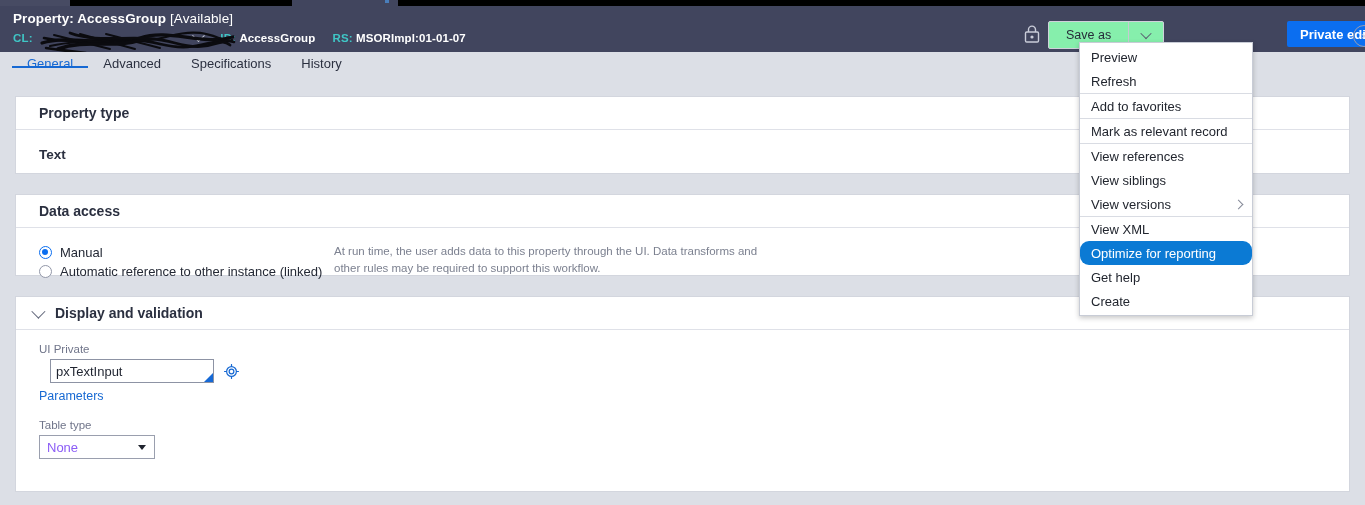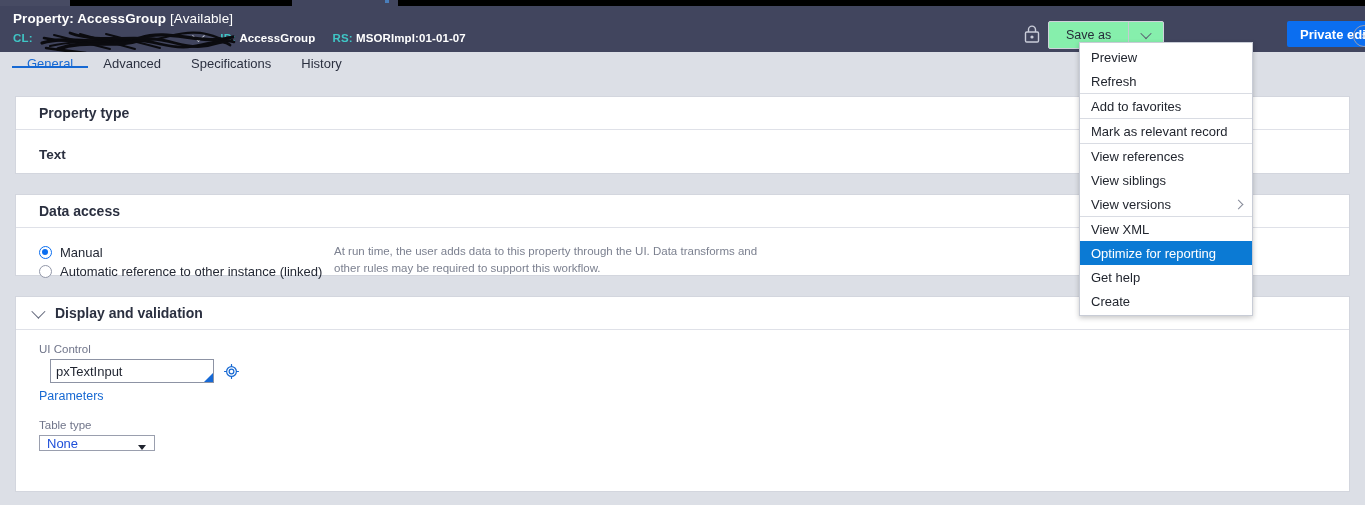--- a/index.html
+++ b/index.html
@@ -326,26 +326,26 @@
   .gear-icon { width: 15px; height: 15px; flex: 0 0 auto; }
   .link {
     display: inline-block;
     margin-top: 6px;
     font-size: 12.5px;
     color: #1769d3;
   }
   .select-box {
     position: relative;
     width: 116px;
-    height: 16px;
+    height: 24px;
     border: 1px solid #9a9fae;
     background: #fff;
     box-sizing: border-box;
     font-size: 13px;
-    color: #1d4ed8;
+    color: #8b5cf6;
     display: flex;
     align-items: center;
     padding-left: 7px;
   }
   .select-box .arw {
     position: absolute;
     right: 8px; top: 9px;
     width: 0; height: 0;
     border-left: 4px solid transparent;
     border-right: 4px solid transparent;
@@ -373,20 +373,21 @@
     padding: 0 11px 0 11px;
     font-size: 13px;
     color: #22262f;
     position: relative;
     white-space: nowrap;
   }
   .menu-item.sep { border-bottom: 1px solid #d9dce3; }
   .menu-item.selected {
     background: #0b7ad4;
     color: #ffffff;
+    border-radius: 9px;
   }
   .menu-item .submenu-arrow {
     position: absolute;
     right: 10px;
     width: 6px; height: 6px;
     border-right: 1.5px solid #848997;
     border-top: 1.5px solid #848997;
     transform: rotate(45deg);
   }
 </style>
@@ -498,21 +499,21 @@
     </div>
   </div>
 
   <div class="card" id="card-display">
     <div class="card-head collapsible">
       <span class="chev-dn"></span>
       <span>Display and validation</span>
     </div>
     <div class="card-body">
 
-      <div class="field-label">UI Control</div>
+      <div class="field-label">UI Private</div>
       <div class="ui-control-row">
         <div class="input-box">
           <span>pxTextInput</span>
           <span class="corner"></span>
         </div>
         <svg class="gear-icon" viewBox="0 0 16 16">
           <circle cx="8" cy="8" r="2.5" fill="none" stroke="#1769d3" stroke-width="1.3"></circle>
           <circle cx="8" cy="8" r="5.2" fill="none" stroke="#1769d3" stroke-width="1.3"></circle>
           <path d="M8 0.6 V2.6 M8 13.4 V15.4 M0.6 8 H2.6 M13.4 8 H15.4" stroke="#1769d3" stroke-width="1.3" stroke-linecap="round"></path>
         </svg>

